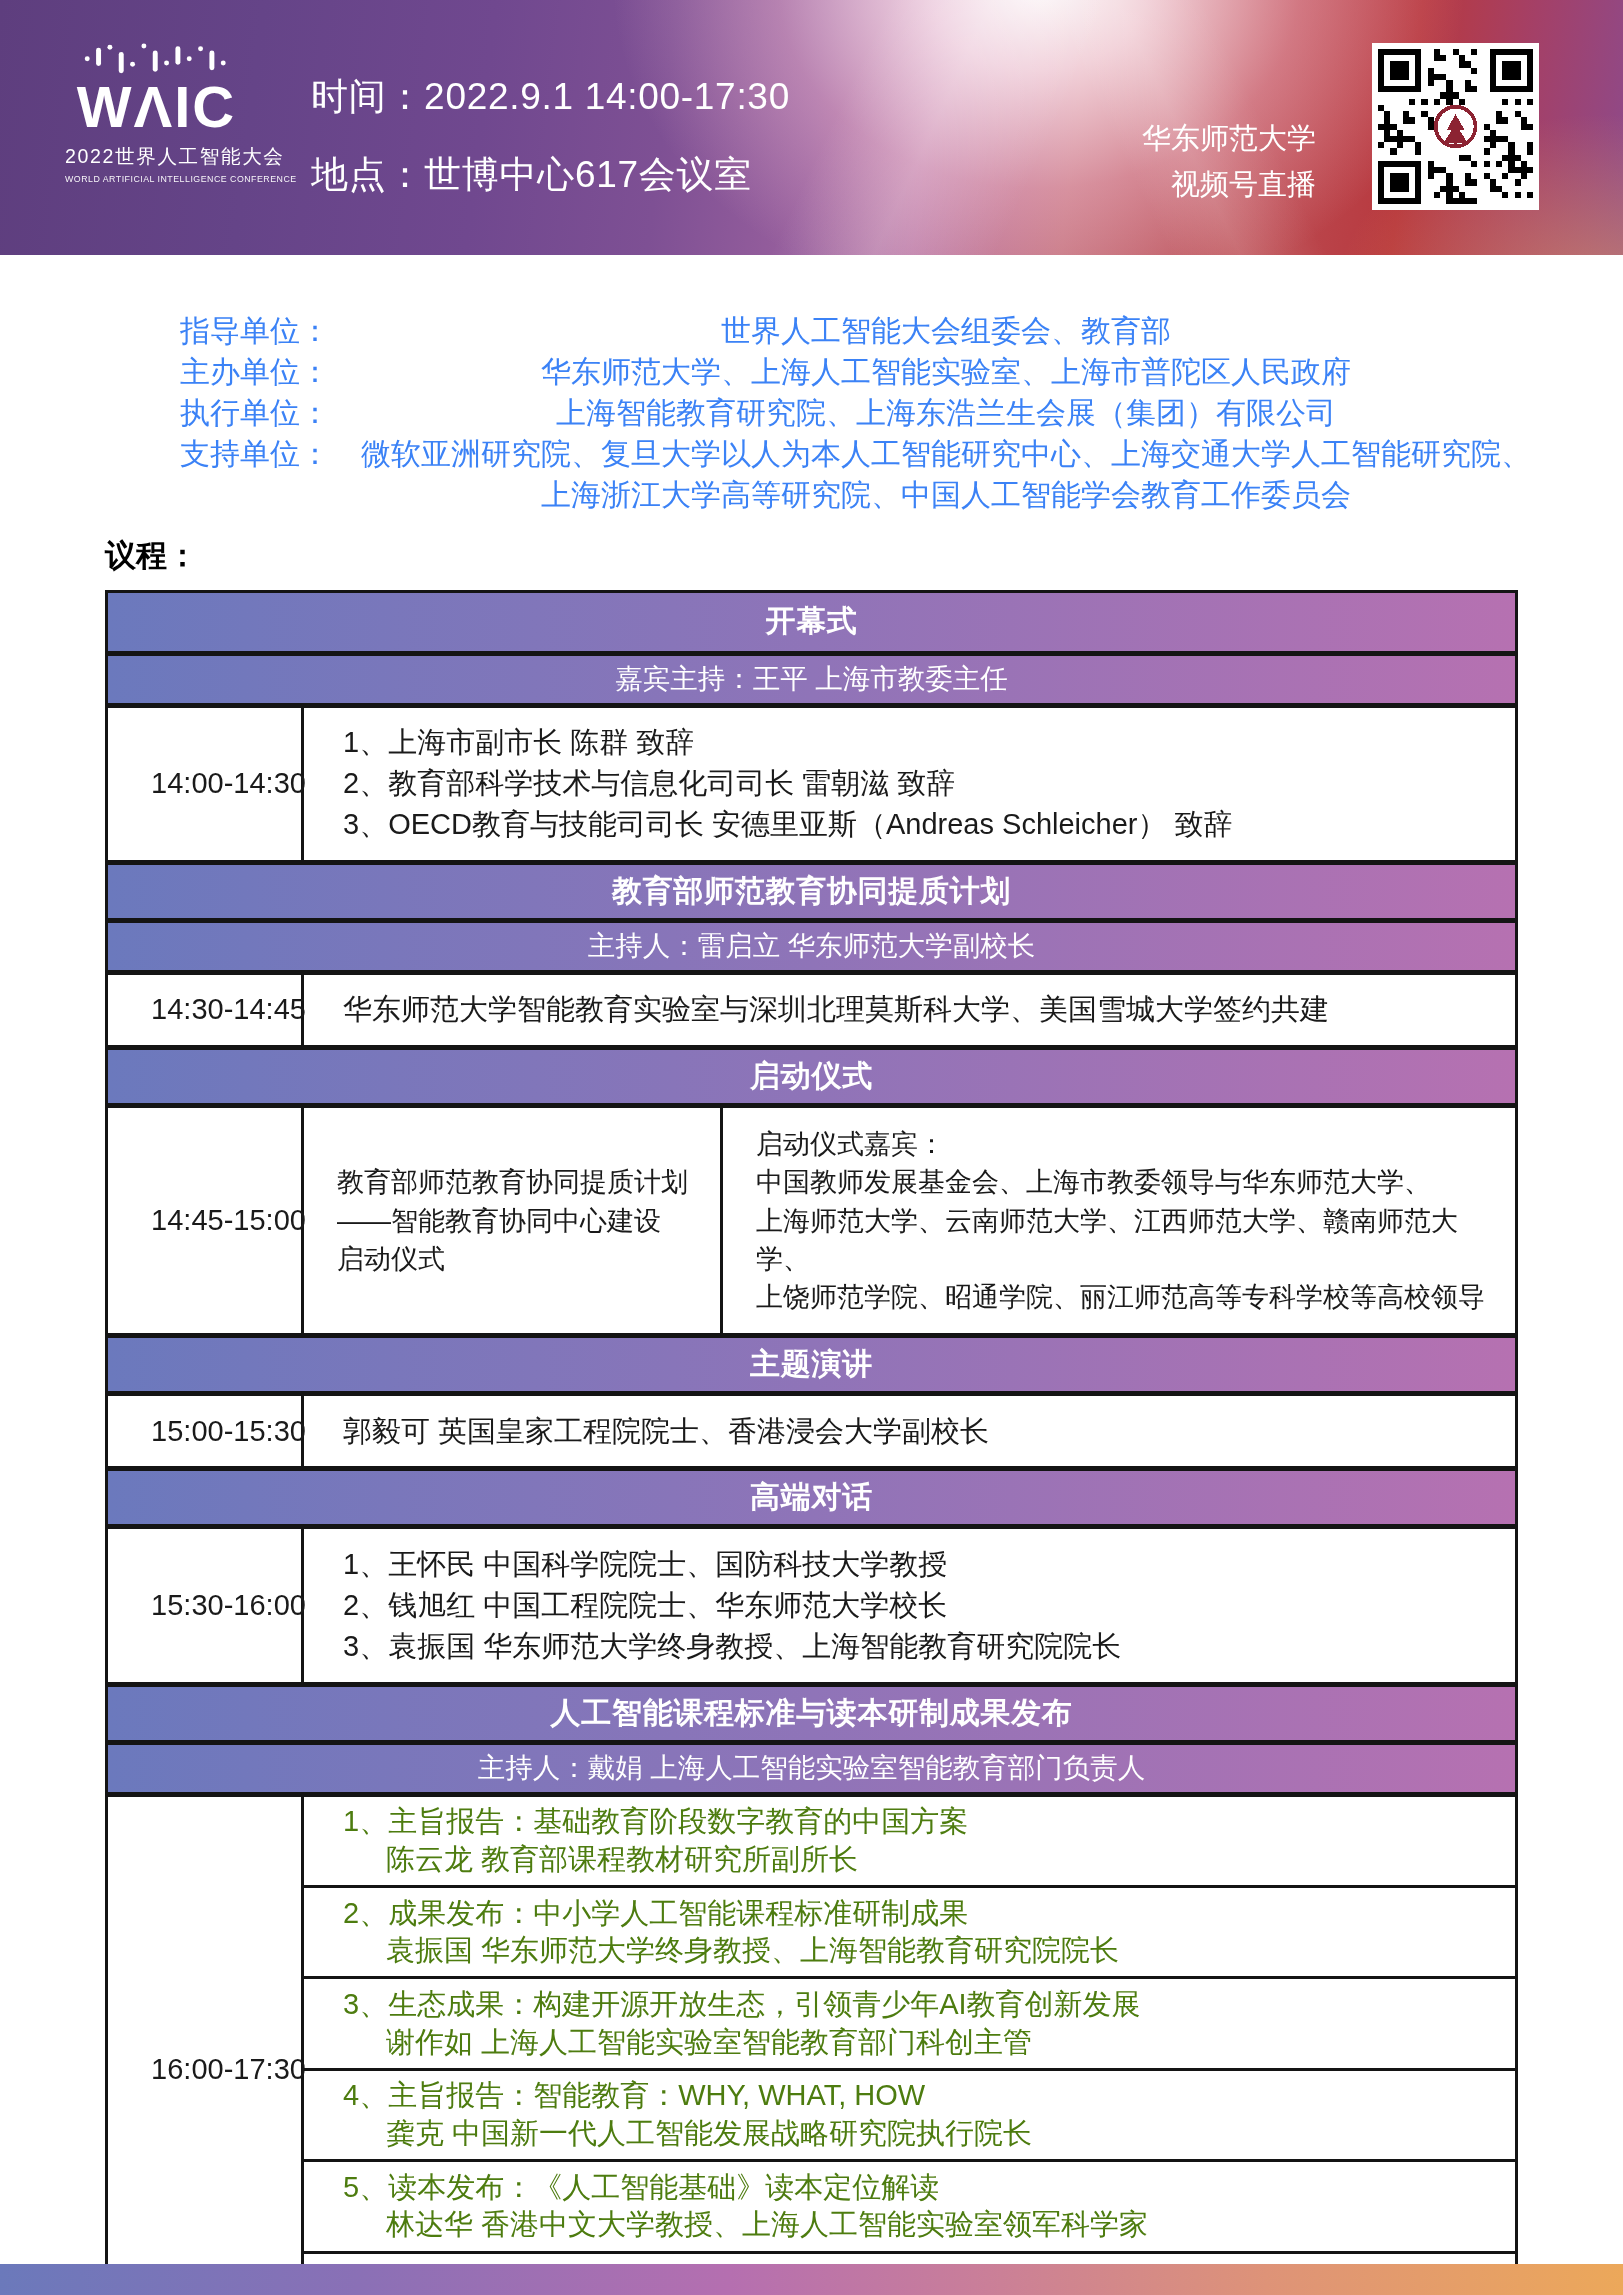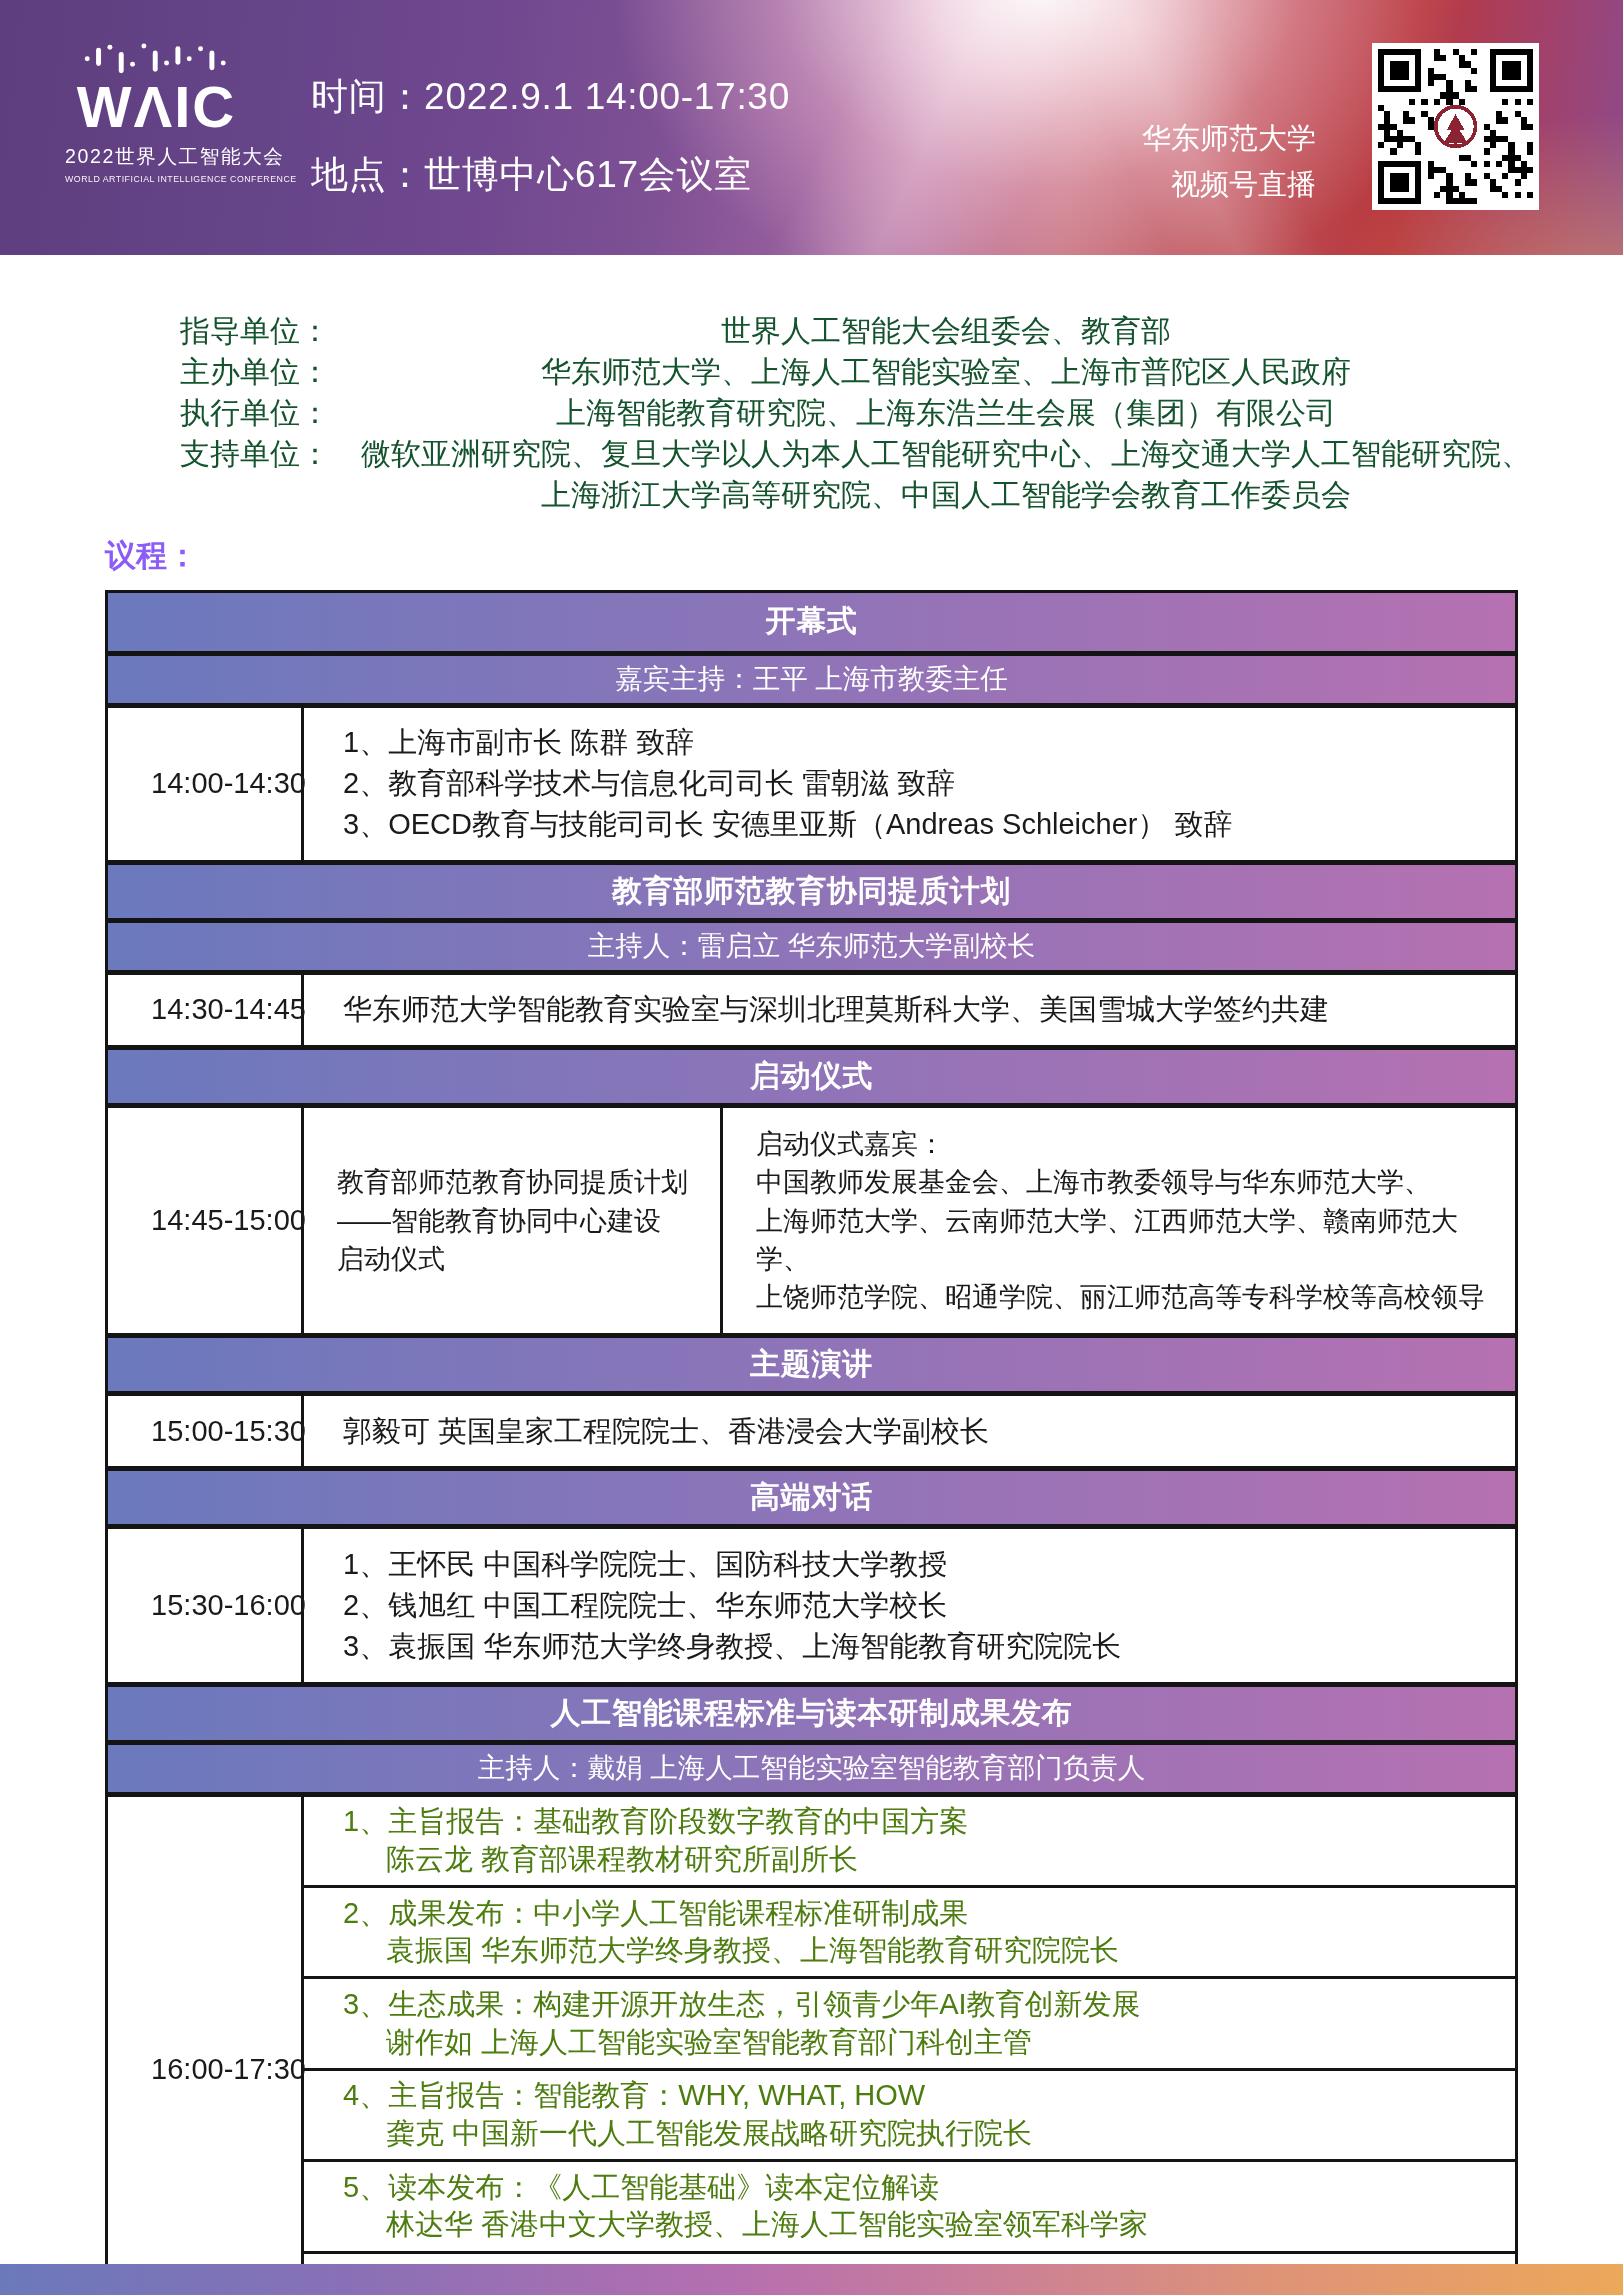--- a/index.html
+++ b/index.html
@@ -28,27 +28,27 @@
   .logo-waic{ font-size:58px; line-height:1.04; font-weight:700; letter-spacing:2px; }
   .logo-cn{ font-size:19.6px; letter-spacing:1.6px; margin-top:5.2px; white-space:nowrap; }
   .logo-en{ font-size:8.8px; letter-spacing:0.5px; margin-top:4.6px; opacity:.95; white-space:nowrap; }
   .meta{ position:absolute; left:311px; top:72px; font-weight:400; }
   .meta-line{ font-size:37px; letter-spacing:0.7px; margin-bottom:27.5px; white-space:nowrap; }
   .live{ position:absolute; right:307px; top:115px; text-align:right; font-size:29px; line-height:1.6; font-weight:500; }
   .qr{ position:absolute; right:84px; top:43px; width:167px; height:167px; background:#fff; padding:5.9px; }
   .qr svg{ width:100%; height:100%; display:block; }
 
   
-  .organizers{ margin:55px 65px 0 180px; color:#14532d; font-size:30px; line-height:41px; }
+  .organizers{ margin:55px 65px 0 180px; color:#3b82f6; font-size:30px; line-height:41px; }
   .org-row{ display:flex; align-items:flex-start; }
   .org-label{ width:154px; flex:0 0 auto; white-space:nowrap; }
   .org-value{ flex:1;text-align:center; }
 
   
-  .agenda-label{ margin:19.6px 0 13px 105px; font-size:31px; font-weight:700; color:#8b5cf6; }
+  .agenda-label{ margin:19.6px 0 13px 105px; font-size:31px; font-weight:700; color:#000000; }
   .agenda{ margin:0 105px; border:3.3px solid #141414; }
   .row{ display:flex; }
   .row + .row{ border-top:5.2px solid #141414; }
   .grad{ background:linear-gradient(90deg,#6B79BD 0%,#8F74B8 50%,#B671B1 100%); color:#fff;
          align-items:center; justify-content:center; text-align:center; }
   .section{ min-height:58px; font-size:30px; font-weight:700; letter-spacing:0.7px; }
   .host{ min-height:52px; font-size:27.5px; font-weight:400; }
   .time{ width:196px; flex:0 0 auto; border-right:3.3px solid #141414; display:flex;
          align-items:center; justify-content:center; font-size:29px; color:#1a1a1a; white-space:nowrap;padding-left:48px; }
   .cell{ flex:1; padding:14.4px 39px; display:flex; flex-direction:column; justify-content:center;

